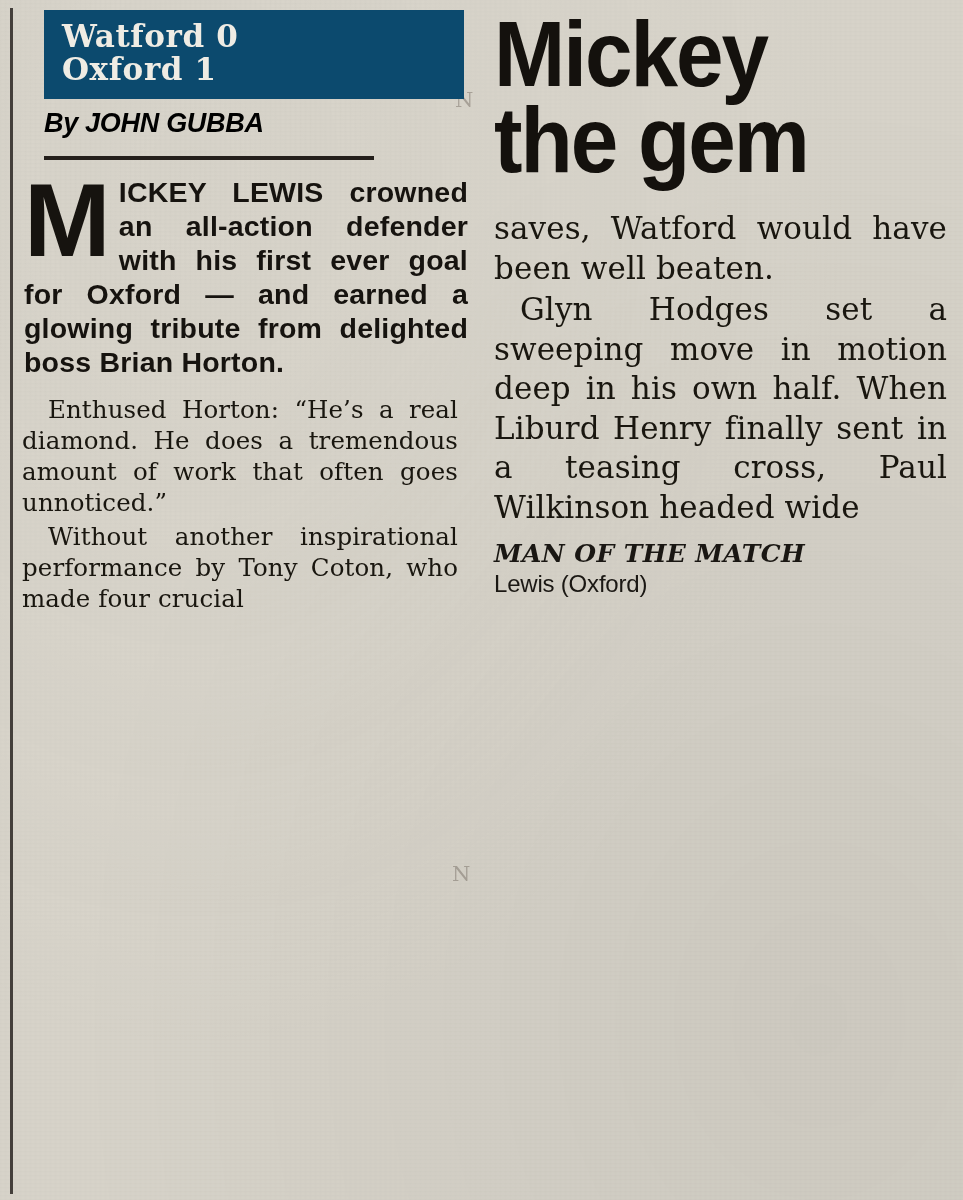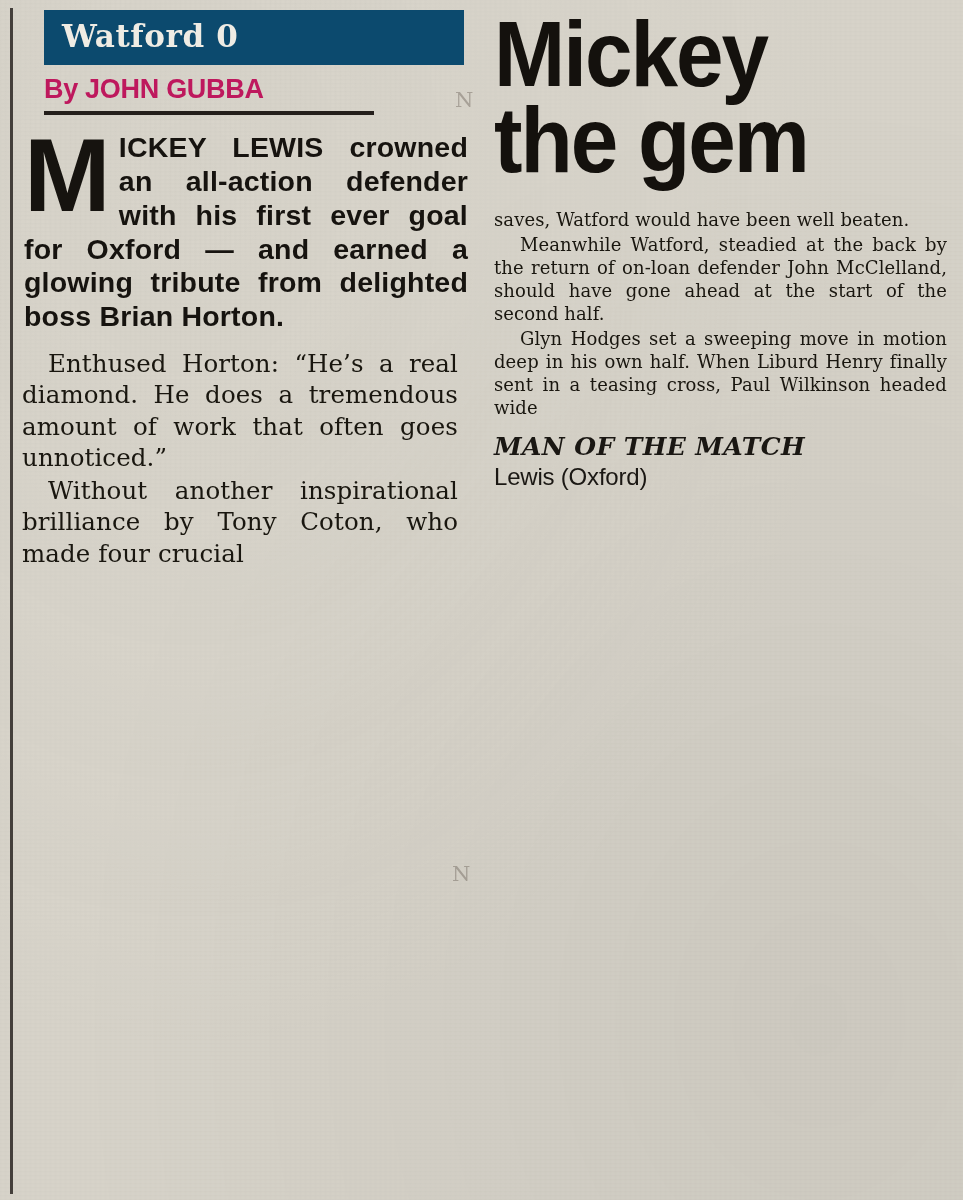--- a/index.html
+++ b/index.html
@@ -85,22 +85,23 @@
     margin-left: 22px;
     width: 420px;
     padding-top: 10px;
   }
   .byline {
     font-family: "Liberation Sans", sans-serif;
     font-weight: bold;
     font-size: 27px;
     letter-spacing: -0.3px;
     line-height: 1.05;
-    padding-bottom: 7px;
-    color: #be185d;
+    padding-bottom: 19px;
+    color: #000000;
+    font-style: italic;
   }
   .byline-rule {
     height: 4px;
     background: #241f1b;
     width: 330px;
   }
 
   
   .standfirst {
     margin-top: 16px;
@@ -149,21 +150,21 @@
     color: #14110d;
     margin: 2px 0 0 0;
     transform: scaleX(0.93);
     transform-origin: left top;
   }
   .headline .hl-line { display: block; white-space: nowrap; }
 
   .right-body {
     margin-top: 26px;
     font-family: "DejaVu Serif", serif;
-    font-size: 18px;
+    font-size: 31px;
     line-height: 1.275;
     text-align: justify;
     letter-spacing: 0.1px;
     color: #19160f;
   }
   .right-body p {
     margin: 0 0 2px 0;
     text-indent: 26px;
   }
   .right-body p.first { text-indent: 0; }
@@ -209,46 +210,46 @@
 
   <span class="watermark wm1">N</span>
   <span class="watermark wm2">N</span>
 
   <div class="columns">
 
     <div class="col-left">
 
       <div class="score-box">
         <div class="score-line">Watford 0</div>
+        <div class="score-line">Oxford 1</div>
       </div>
 
       <div class="byline-wrap">
         <div class="byline">By JOHN GUBBA</div>
         <div class="byline-rule"></div>
       </div>
 
       <div class="standfirst">
         <span class="dropcap">M</span><span>ICKEY LEWIS crowned an all-action defender with his first ever goal for Oxford — and earned a glowing tribute from delighted boss Brian Horton.</span>
       </div>
 
       <div class="body-col">
         <p>Enthused Horton: “He’s a real diamond. He does a tremendous amount of work that often goes unnoticed.”</p>
-        <p>Without another inspirational brilliance by Tony Coton, who made four crucial</p>
+        <p>Without another inspirational performance by Tony Coton, who made four crucial</p>
       </div>
     </div>
 
     <div class="col-right">
       <div class="headline">
         <span class="hl-line">Mickey</span>
         <span class="hl-line">the gem</span>
       </div>
 
       <div class="right-body">
         <p class="first">saves, Watford would have been well beaten.</p>
-        <p>Meanwhile Watford, steadied at the back by the return of on-loan defender John McClelland, should have gone ahead at the start of the second half.</p>
         <p>Glyn Hodges set a sweeping move in motion deep in his own half. When Liburd Henry finally sent in a teasing cross, Paul Wilkinson headed wide</p>
       </div>
 
       <div class="motm">
         <div class="motm-title">MAN OF THE MATCH</div>
         <div class="motm-name">Lewis (Oxford)</div>
       </div>
     </div>
 
   </div>

